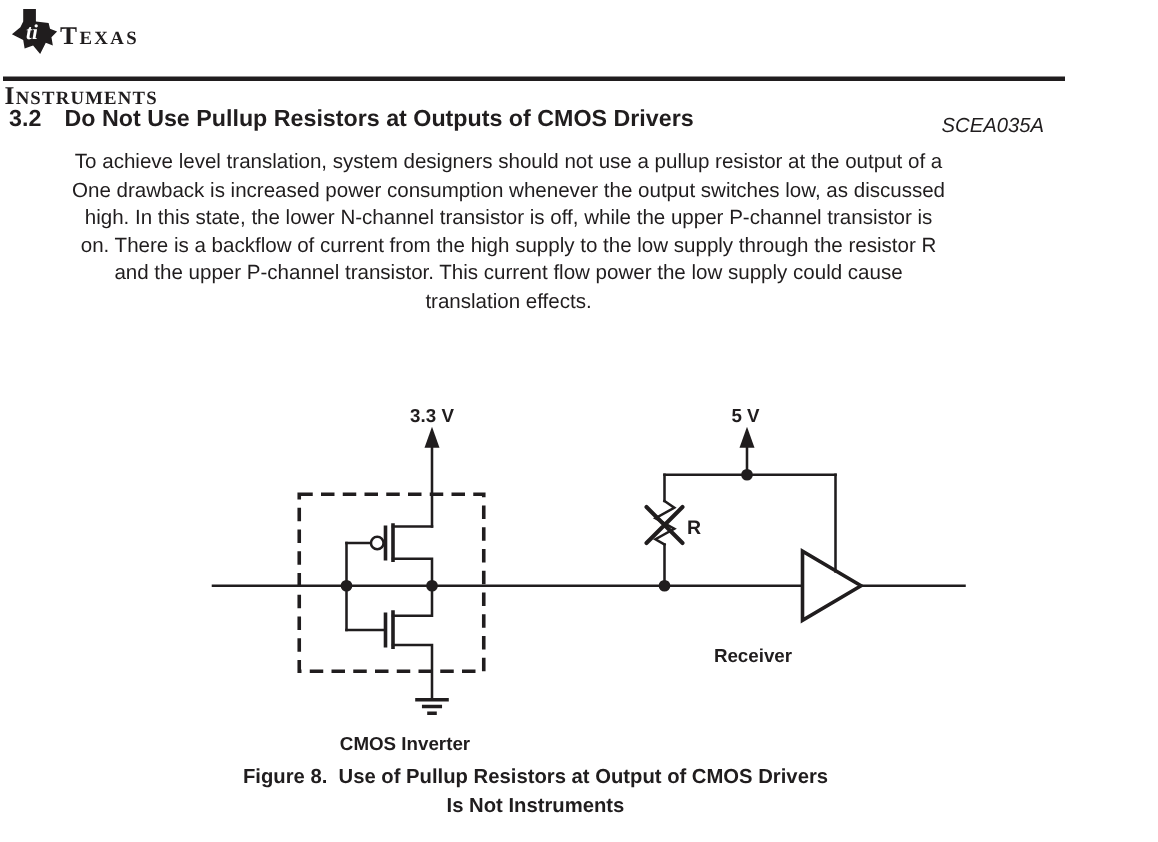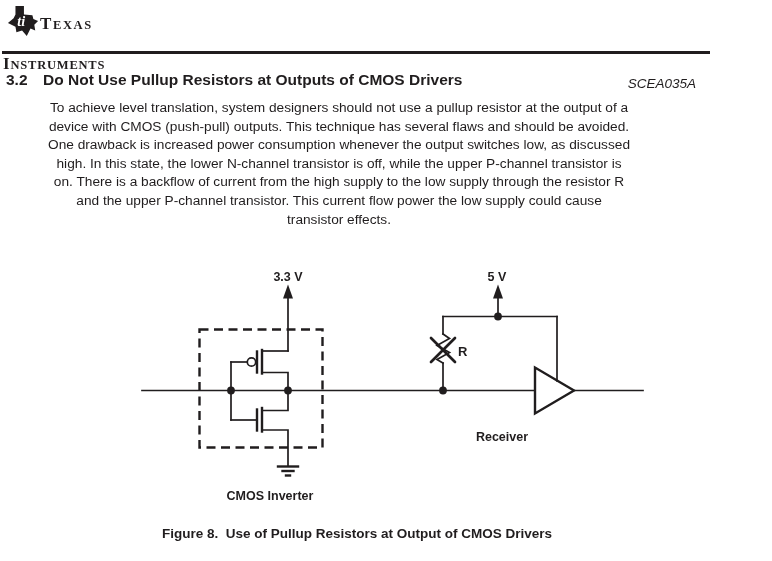--- a/index.html
+++ b/index.html
@@ -40,21 +40,21 @@
   .dot{fill:#201d1e;stroke:none;}
   .arrowhead{fill:#201d1e;stroke:none;}
   .lbl{font-family:"Liberation Sans",sans-serif;font-weight:bold;font-size:12.5px;fill:#201d1e;}
   .lbl-r{font-size:13px;}
   .xmark{stroke:#201d1e;stroke-width:2.7;fill:none;stroke-linecap:round;}
   
   .caption{
     position:absolute;left:0;top:508px;width:714px;text-align:center;
     font-weight:bold;font-size:13.5px;line-height:19px;
   }
-  .caption div{white-space:pre;margin-top:16px;}
+  .caption div{white-space:pre;}
 </style>
 </head>
 <body>
 
 <div class="page">
 
   <svg class="ti-bug" viewBox="0 0 34 34" aria-hidden="true">
     <path class="bug-shape" d="M9,1 L18,1 L18,10 L27,11 L28,15 L33,17 L29,21 L30,27 L25,25 L21,33 L16,27 L10,29 L9,23 L1,19 L7,14 L9,10 Z"></path>
     <text class="bug-ti" x="11" y="22">ti</text>
   </svg>
@@ -62,26 +62,25 @@
   <div class="brand-instruments">Instruments</div>
   <div class="doc-code">SCEA035A</div>
   <div class="header-rule"></div>
 
   <div class="section-heading">
     <span class="sec-num">3.2</span><span class="sec-title">Do Not Use Pullup Resistors at Outputs of CMOS Drivers</span>
   </div>
 
   <div class="body-text">
     <div class="pline">To achieve level translation, system designers should not use a pullup resistor at the output of a</div>
-    <div class="pline">device with CMOS (push-pull) outputs. This technique has several flaws and should be avoided.</div>
     <div class="pline">One drawback is increased power consumption whenever the output switches low, as discussed</div>
     <div class="pline">high. In this state, the lower N-channel transistor is off, while the upper P-channel transistor is</div>
     <div class="pline">on. There is a backflow of current from the high supply to the low supply through the resistor R</div>
     <div class="pline">and the upper P-channel transistor. This current flow power the low supply could cause</div>
-    <div class="pline">transistor effects.</div>
+    <div class="pline">translation effects.</div>
   </div>
 
   <svg class="figure" viewBox="0 262 772 243" aria-hidden="true">
 
     <path class="wire" d="M142,390.5 H535"></path>
     <path class="wire" d="M573,390.5 H643"></path>
 
     <rect class="dash-box" x="199.5" y="329.5" width="123" height="118"></rect>
 
     <g>

